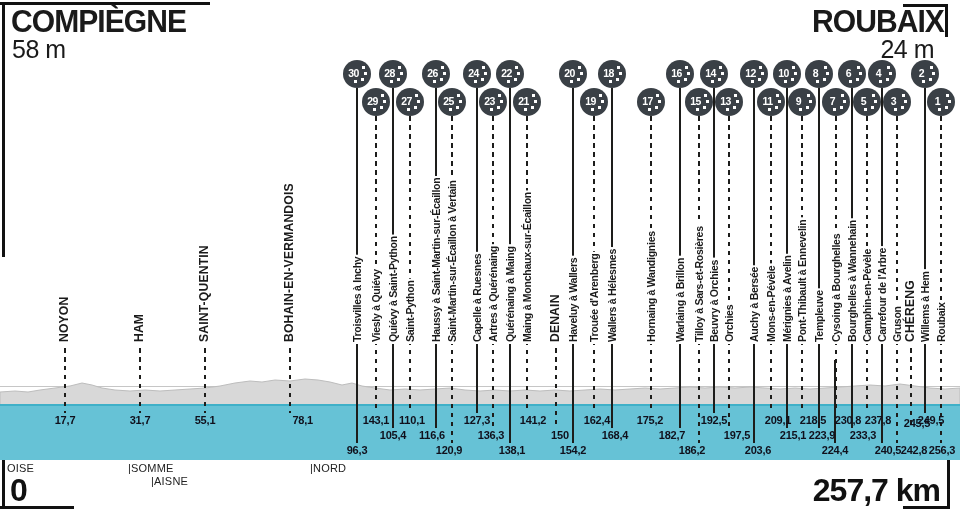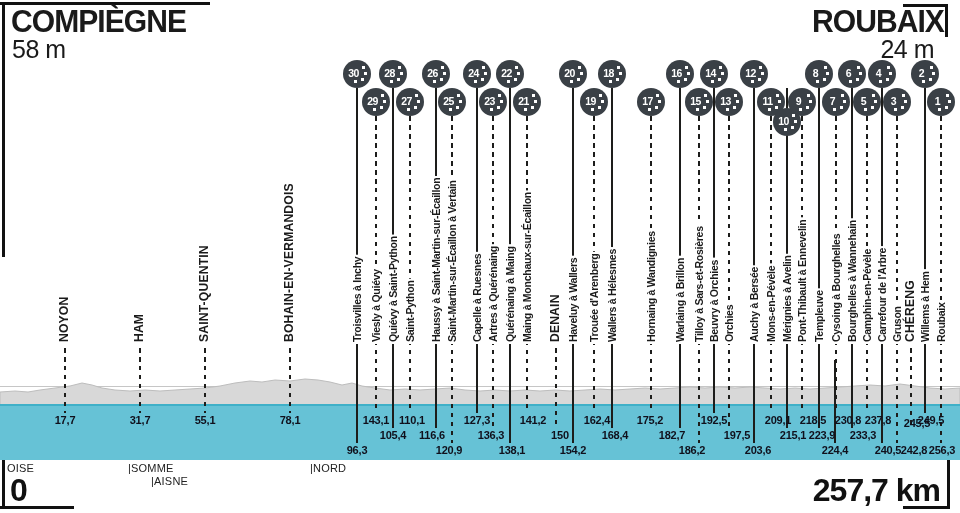--- a/index.html
+++ b/index.html
@@ -67,21 +67,21 @@
       <div class="vlabel town" style="left:58px;top:344px;">NOYON</div>
       <div class="km" style="left:42px;top:414px;">17,7</div>
       <div class="vline dash" style="left:139.2px;top:348px;height:65px;"></div>
       <div class="vlabel town" style="left:133px;top:344px;">HAM</div>
       <div class="km" style="left:117px;top:414px;">31,7</div>
       <div class="vline dash" style="left:204.2px;top:348px;height:65px;"></div>
       <div class="vlabel town" style="left:198px;top:344px;">SAINT-QUENTIN</div>
       <div class="km" style="left:182px;top:414px;">55,1</div>
       <div class="vline dash" style="left:289.2px;top:348px;height:65px;"></div>
       <div class="vlabel town" style="left:283px;top:344px;">BOHAIN-EN-VERMANDOIS</div>
-      <div class="km" style="left:267px;top:414px;">78,1</div>
+      <div class="km" style="left:267px;top:414px;text-align:right;">78,1</div>
       <div class="vline solid" style="left:356.2px;top:88px;height:355px;"></div>
       <div class="vlabel sector" style="left:351px;top:344px;">Troisvilles à Inchy</div>
       <div class="badge" style="left:343px;top:60px;background:#3a4046;">
         <span class="num">30</span>
         <span class="sq" style="left: 19px; top: 6px;"></span>
         <span class="sq" style="left: 21px; top: 12px;"></span>
         <span class="sq" style="left: 18px; top: 18px;"></span>
         <span class="sq" style="left: 11px; top: 20px;"></span>
       </div>
       <div class="km" style="left:334px;top:444px;">96,3</div>
@@ -273,21 +273,21 @@
       <div class="badge" style="left:757px;top:88px;background:#3a4046;">
         <span class="num">11</span>
         <span class="sq" style="left: 19px; top: 6px;"></span>
         <span class="sq" style="left: 21px; top: 12px;"></span>
         <span class="sq" style="left: 18px; top: 18px;"></span>
         <span class="sq" style="left: 11px; top: 20px;"></span>
       </div>
       <div class="km" style="left:755px;top:414px;">209,1</div>
       <div class="vline solid" style="left:786.2px;top:88px;height:340px;"></div>
       <div class="vlabel sector" style="left:781px;top:344px;">Mérignies à Avelin</div>
-      <div class="badge" style="left:773px;top:60px;background:#3a4046;margin-top:48px;">
+      <div class="badge" style="left:773px;top:60px;background:#3a4046;">
         <span class="num">10</span>
         <span class="sq" style="left: 19px; top: 6px;"></span>
         <span class="sq" style="left: 21px; top: 12px;"></span>
         <span class="sq" style="left: 18px; top: 18px;"></span>
         <span class="sq" style="left: 11px; top: 20px;"></span>
       </div>
       <div class="km" style="left:770px;top:429px;">215,1</div>
       <div class="vline dash" style="left:801.2px;top:116px;height:297px;"></div>
       <div class="vlabel sector" style="left:796px;top:344px;">Pont-Thibault à Ennevelin</div>
       <div class="badge" style="left:788px;top:88px;background:#3a4046;">

